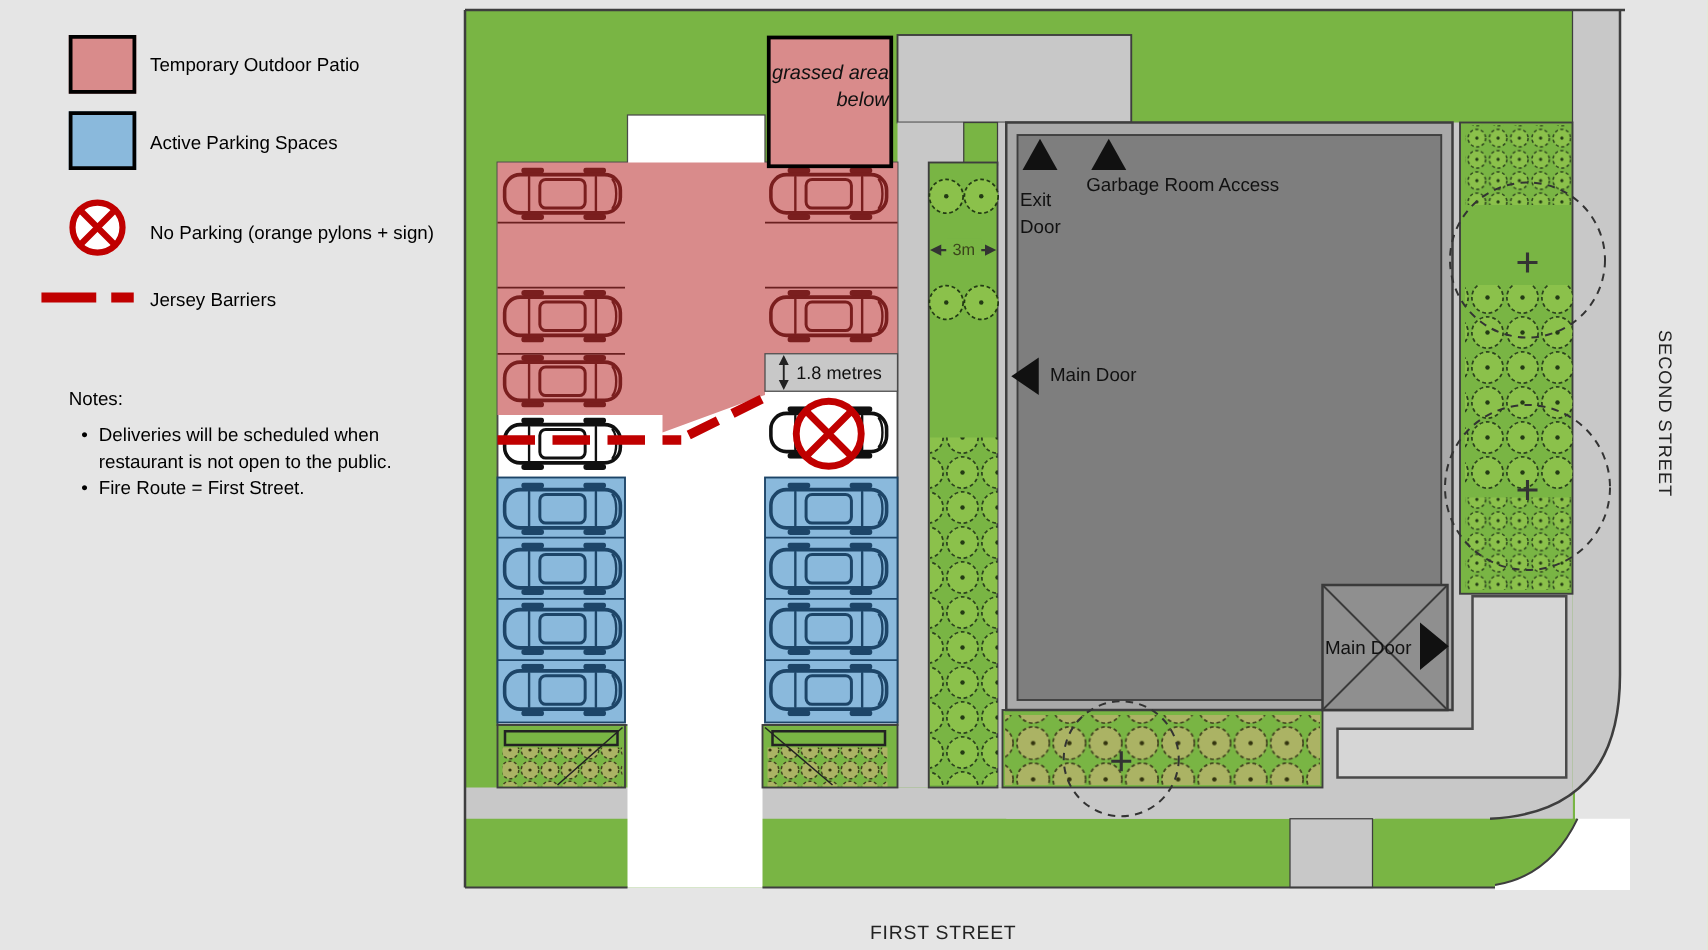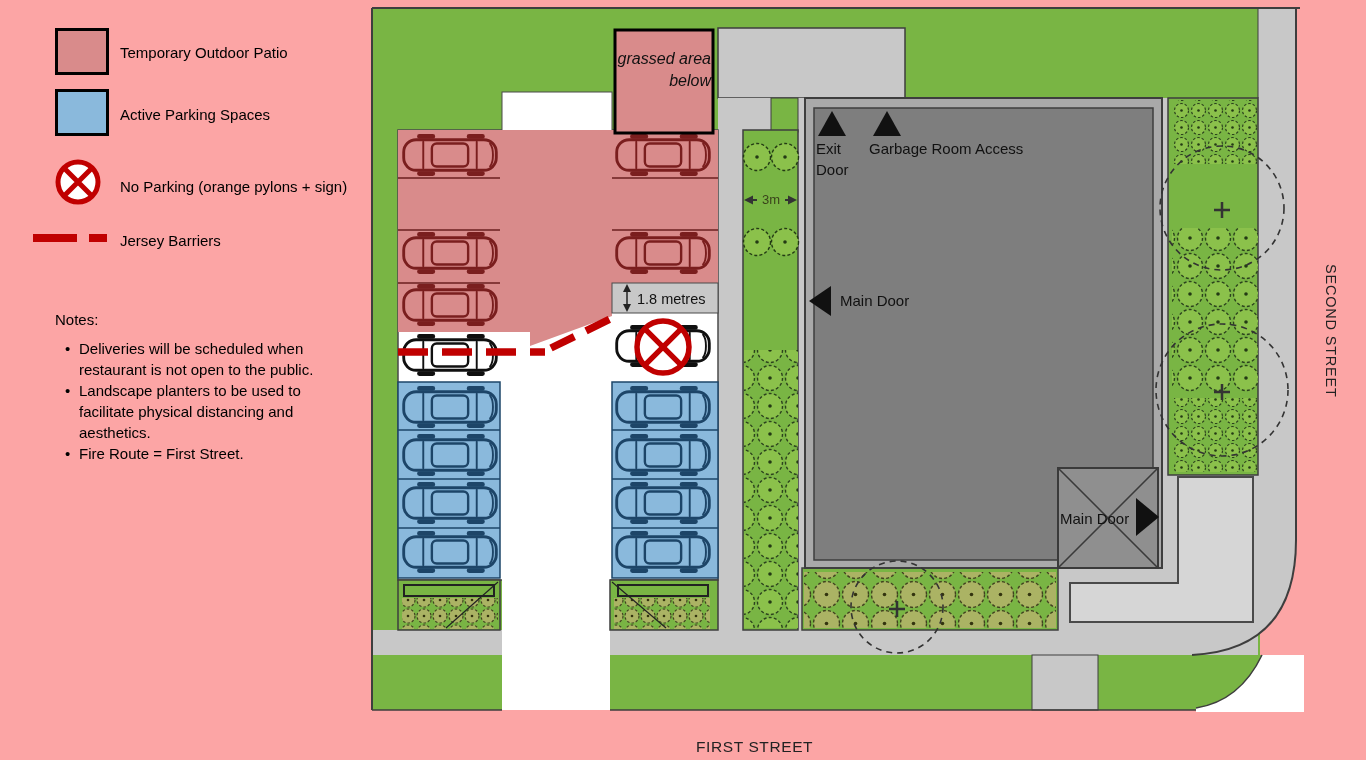--- a/index.html
+++ b/index.html
@@ -1,20 +1,20 @@
 <!DOCTYPE html>
 <html><head>
 <meta charset="utf-8">
 <style>
   html,body{margin:0;padding:0;background:#fff;}
-  .stage{position:relative;width:1366px;height:760px;background:#fca5a5;overflow:hidden;
+  .stage{position:relative;width:1366px;height:760px;background:#e5e5e5;overflow:hidden;
          font-family:"Liberation Sans",sans-serif;color:#111;}
   .abs{position:absolute;}
   .lbl{position:absolute;font-size:15px;line-height:21px;color:#111;white-space:nowrap;}
-  .wrap{white-space:normal;}
+  .wrap{white-space:normal;margin-top:12px;}
   
   .legend-swatch{position:absolute;width:54px;height:47px;border:3px solid #000;box-sizing:border-box;}
   .sw-patio{left:55px;top:28px;background:#d98b8b;}
   .sw-parking{left:55px;top:89px;background:#8ab9dc;}
   .legend-label{position:absolute;left:120px;font-size:15px;line-height:20px;color:#000;white-space:nowrap;}
   
   .notes{position:absolute;left:55px;top:309px;width:262px;font-size:15px;line-height:21px;color:#000;}
   .notes ul{margin:8px 0 0 0;padding:0;list-style:none;}
   .notes li{padding-left:24px;position:relative;}
   .notes li::before{content:"•";position:absolute;left:10px;}
@@ -230,21 +230,20 @@
     <svg class="abs" style="left:33px;top:230px" width="80" height="16">
       <path d="M0,8 H76" stroke="#c00000" stroke-width="8" stroke-dasharray="44 12 18"></path>
     </svg>
     <span class="legend-label" style="top:231px">Jersey Barriers</span>
   </div>
 
   <div class="notes">
     <div>Notes:</div>
     <ul>
       <li>Deliveries will be scheduled when restaurant is not open to the public.</li>
-      <li>Landscape planters to be used to facilitate physical distancing and aesthetics.</li>
       <li>Fire Route = First Street.</li>
     </ul>
   </div>
 
   <div class="lbl grassed">grassed area below</div>
   <div class="lbl dim18">1.8 metres</div>
   <div class="lbl dim3m">3m</div>
   <div class="lbl exitdoor wrap">Exit Door</div>
   <div class="lbl garbage">Garbage Room Access</div>
   <div class="lbl maindoorw">Main Door</div>

